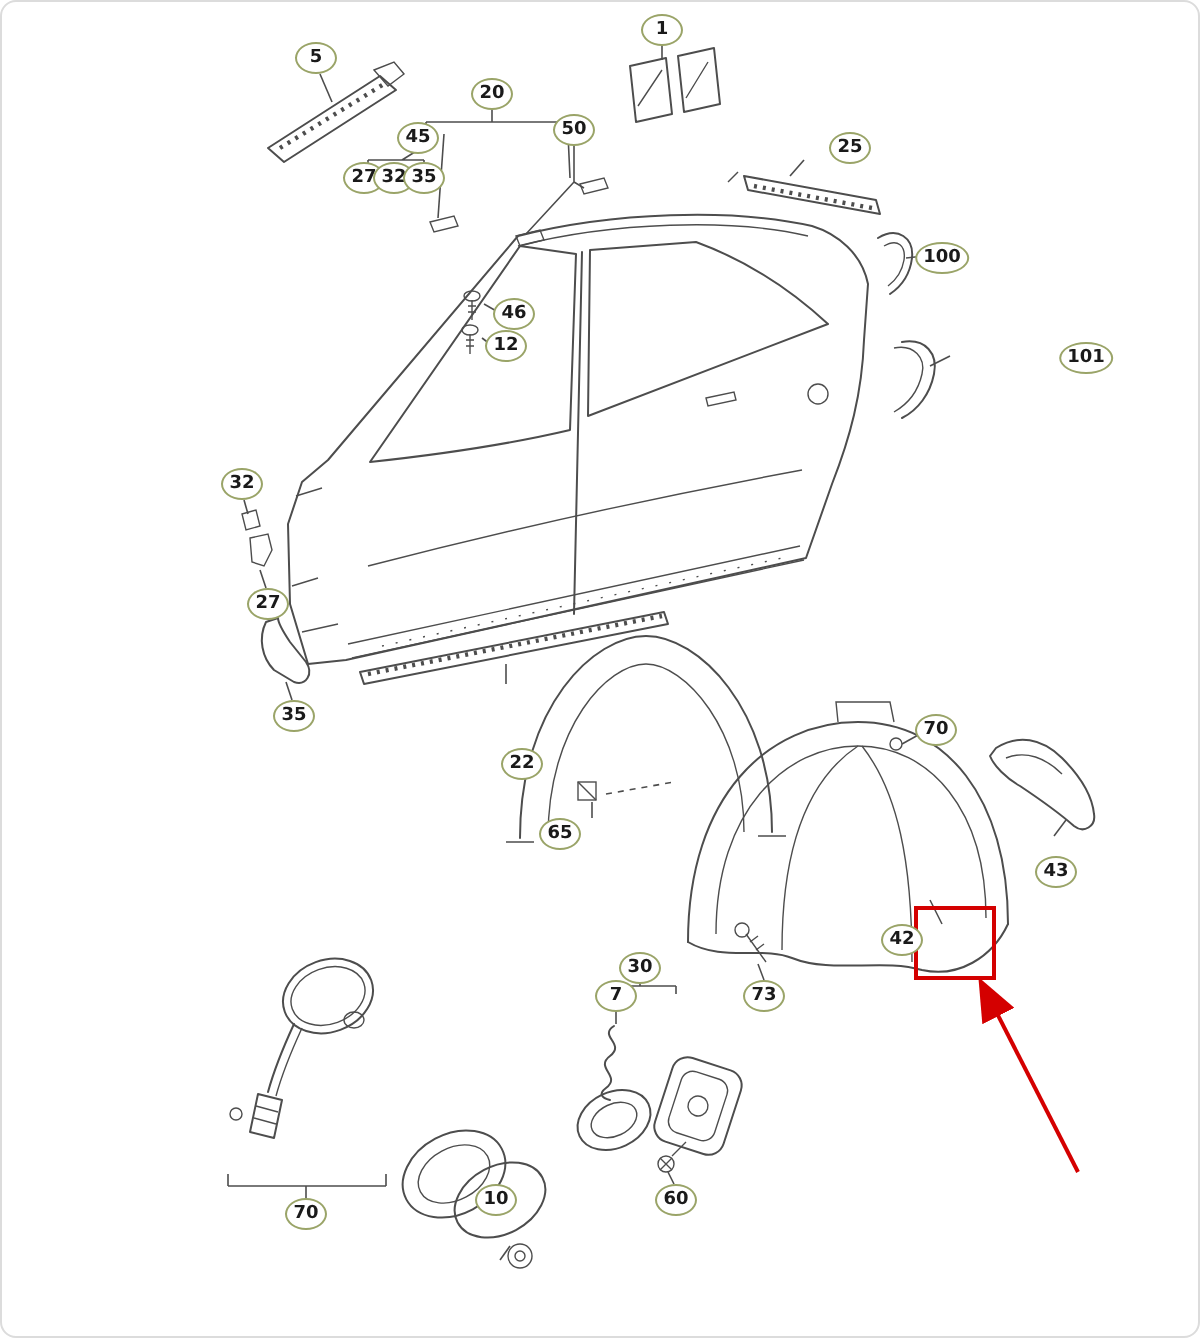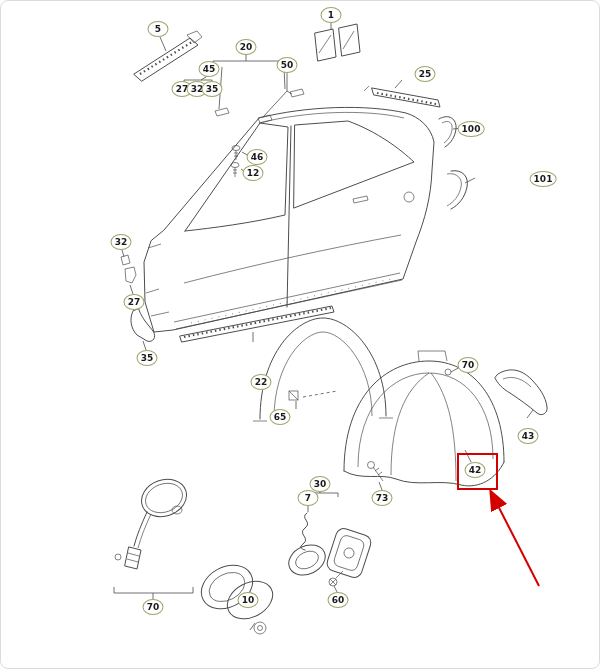--- a/index.html
+++ b/index.html
@@ -219,21 +219,21 @@
       <div class="callout" style="left: 497px; top: 178px; margin-left: 45px;">101</div>
       <div class="callout" style="left: 256px; top: 156px;">46</div>
       <div class="callout" style="left: 252px; top: 172px;">12</div>
       <div class="callout" style="left: 120px; top: 241px;">32</div>
       <div class="callout" style="left: 133px; top: 301px;">27</div>
       <div class="callout" style="left: 146px; top: 357px;">35</div>
       <div class="callout" style="left: 260px; top: 349px; margin-top: 32px;">22</div>
       <div class="callout" style="left: 279px; top: 416px;">65</div>
       <div class="callout" style="left: 467px; top: 364px;">70</div>
       <div class="callout" style="left: 527px; top: 435px;">43</div>
-      <div class="callout" style="left: 474px; top: 469px;">42</div>
+      <div class="callout" style="left: 450px; top: 469px;">42</div>
       <div class="callout" style="left: 381px; top: 497px;">73</div>
       <div class="callout" style="left: 319px; top: 483px;">30</div>
       <div class="callout" style="left: 307px; top: 497px;">7</div>
       <div class="callout" style="left: 337px; top: 599px;">60</div>
       <div class="callout" style="left: 152px; top: 606px;">70</div>
       <div class="callout" style="left: 247px; top: 599px;">10</div>
     </div>
 
 </div>
 

